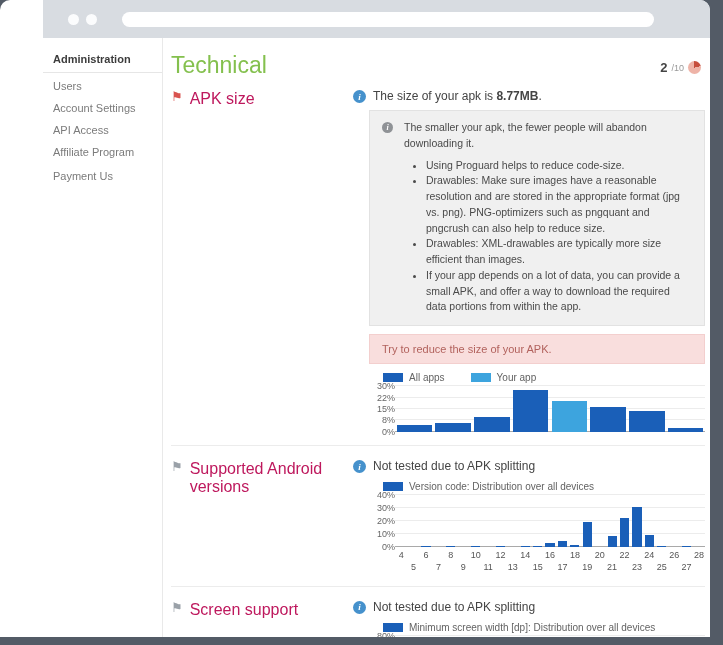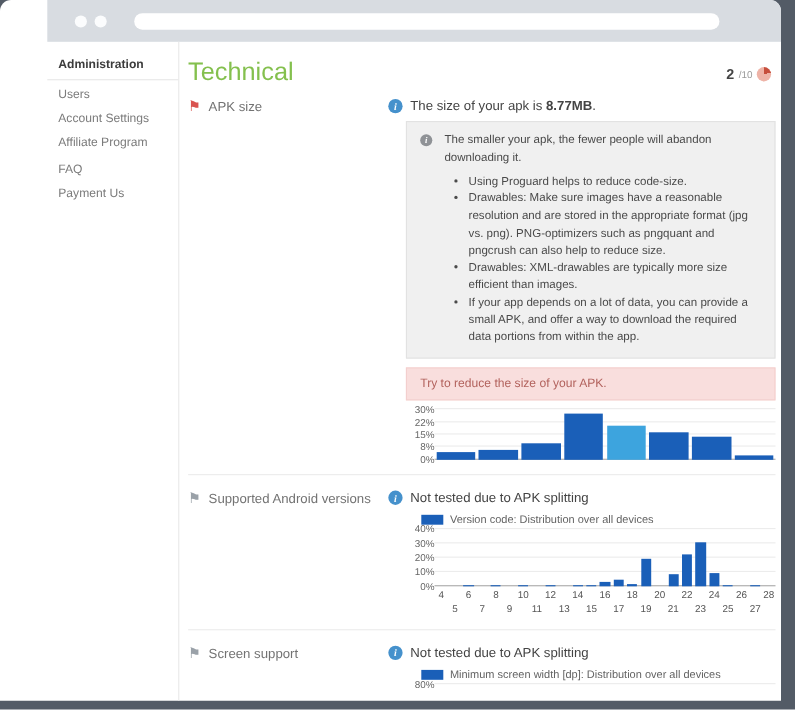--- a/index.html
+++ b/index.html
@@ -36,21 +36,21 @@
   .score-num { font-size:13px; font-weight:bold; color:#444; }
   .score-denom { font-size:9px; color:#999; }
   .pie { width:13px; height:13px; border-radius:50%;
          background:conic-gradient(#c64e3c 0 78deg, #eeb3a7 78deg 360deg); }
 
   .section { display:flex; align-items:flex-start; }
   .sec-label-col { width:182px; flex-shrink:0; display:flex; align-items:flex-start; gap:7px; padding-top:1px; }
   .flag { font-size:13px; line-height:1.1; }
   .flag-red { color:#d9534f; }
   .flag-gray { color:#9aa1a8; }
-  .sec-label { font-size:12px; color:#737373; }
+  .sec-label { font-size:16px; color:#be185d; }
   .sec-content { flex:1; min-width:0; }
 
   .info-line { display:flex; align-items:flex-start; gap:7px; font-size:12px; color:#444; }
   .info-icon { width:13px; height:13px; border-radius:50%; background:#4591cc; color:#fff;
                font-family:"Liberation Serif", serif; font-style:italic; font-weight:bold; font-size:9px;
                display:flex; align-items:center; justify-content:center; flex-shrink:0; margin-top:1px; }
   .info-icon.gray { background:#8f9296; width:11px; height:11px; font-size:8px; margin-top:2px; }
 
   .tip-box { margin:7px 0 0 16px; background:#f0f0f0; border:1px solid #e2e2e2;
              padding:9px 11px 10px 12px; display:flex; gap:11px; }
@@ -93,24 +93,24 @@
     <div class="addressbar"></div>
   </div>
 
   <div class="app">
 
     <nav class="sidebar">
       <div class="side-header">Administration</div>
       <ul class="side-list">
           <li class="side-item">Users</li>
           <li class="side-item">Account Settings</li>
+          <li class="side-item">API Access</li>
           <li class="side-item">Affiliate Program</li>
         </ul>
       <ul class="side-list">
-          <li class="side-item">FAQ</li>
           <li class="side-item">Payment Us</li>
         </ul>
     </nav>
 
     <main class="main">
 
       <div class="main-header">
         <h1 class="page-title">Technical</h1>
         <div class="score">
           <span class="score-num">2</span>
@@ -136,20 +136,30 @@
               <ul class="tip-bullets">
                   <li>Using Proguard helps to reduce code-size.</li>
                   <li>Drawables: Make sure images have a reasonable resolution and are stored in the appropriate format (jpg vs. png). PNG-optimizers such as pngquant and pngcrush can also help to reduce size.</li>
                   <li>Drawables: XML-drawables are typically more size efficient than images.</li>
                   <li>If your app depends on a lot of data, you can provide a small APK, and offer a way to download the required data portions from within the app.</li>
                 </ul>
             </div>
           </div>
           <div class="warn-box">Try to reduce the size of your APK.</div>
           <div class="chart">
+              <div class="ch-legend">
+                <div class="ch-legend-item">
+                  <span class="ch-swatch" style="background: rgb(26, 95, 184);"></span>
+                  <span class="ch-legend-label">All apps</span>
+                </div>
+                <div class="ch-legend-item">
+                  <span class="ch-swatch" style="background: rgb(61, 164, 222);"></span>
+                  <span class="ch-legend-label">Your app</span>
+                </div>
+              </div>
               <div class="ch-body">
                 <div class="ch-ylabels" style="height: 46px;">
                   <span class="ch-ylab" style="bottom: 0%;">0%</span>
                   <span class="ch-ylab" style="bottom: 26.6667%;">8%</span>
                   <span class="ch-ylab" style="bottom: 50%;">15%</span>
                   <span class="ch-ylab" style="bottom: 73.3333%;">22%</span>
                   <span class="ch-ylab" style="bottom: 100%;">30%</span>
                 </div>
                 <div class="ch-right">
                   <div class="ch-plot" style="height: 46px;">

